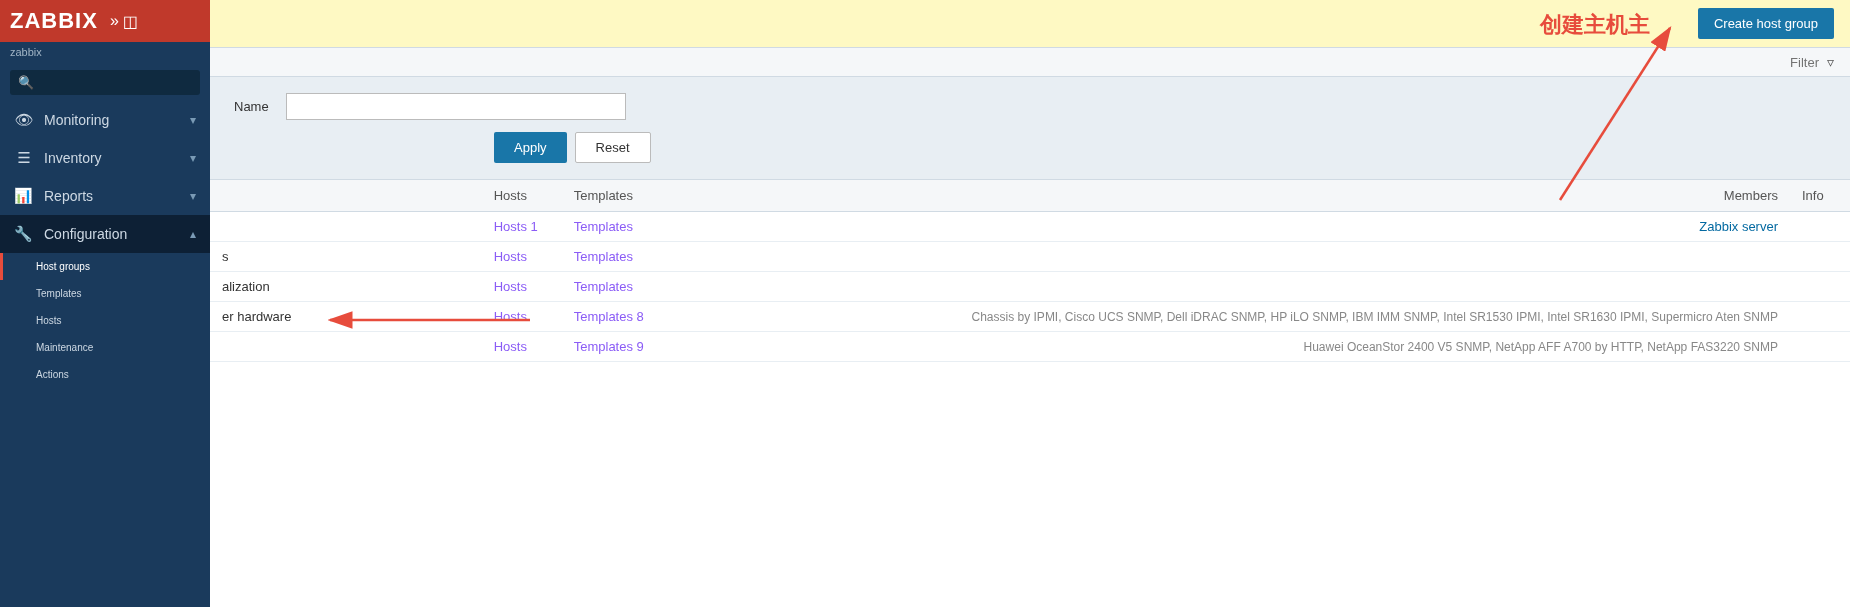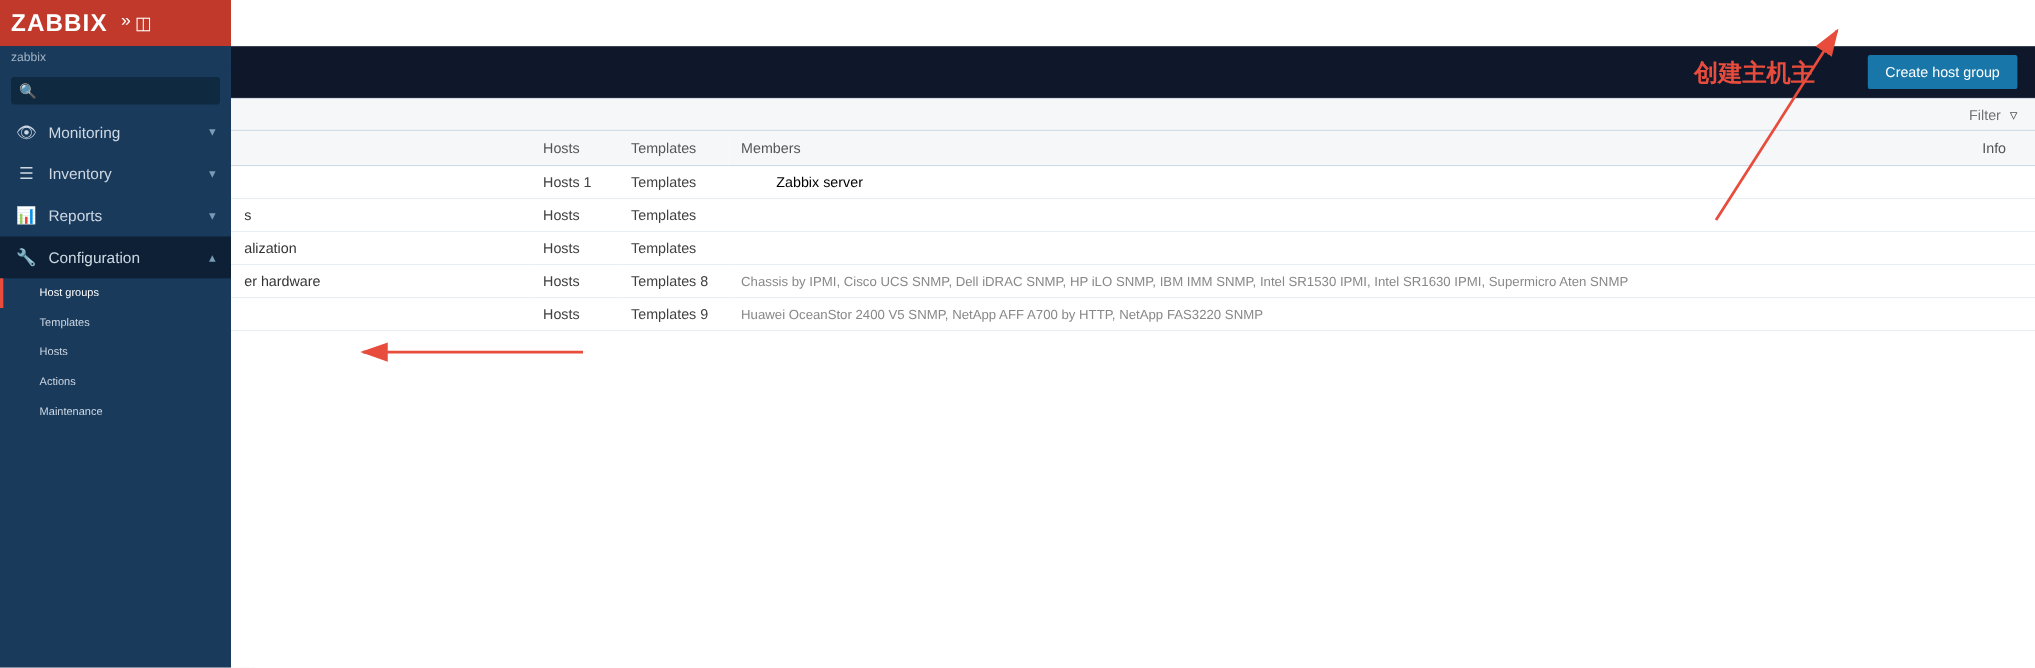--- a/index.html
+++ b/index.html
@@ -114,29 +114,28 @@
     #main {
       flex: 1;
       display: flex;
       flex-direction: column;
       background: white;
       overflow: hidden;
       position: relative;
     }
 
     #top-bar {
-      background: #0f172a;
+      background: #fef9c3;
       padding: 8px 16px;
       display: flex;
       justify-content: flex-end;
       align-items: flex-end;
       border-bottom: 1px solid #d0dae3;
       min-height: 48px;
       position: relative;
-      margin-top: 42px;
     }
 
     #create-host-group-btn {
       background: #1976a8;
       color: white;
       border: none;
       padding: 8px 16px;
       font-size: 13px;
       cursor: pointer;
       border-radius: 2px;
@@ -246,30 +245,30 @@
 
     table tbody tr {
       border-bottom: 1px solid #e8eef3;
     }
 
     table tbody td {
       padding: 7px 12px;
       color: #333;
     }
 
-    .link-blue { color: #404040; text-decoration: none; cursor: pointer; }
-
-    .link-green { color: #000000; text-decoration: none; cursor: pointer; margin-left: 32px; }
+    .link-blue { color: #8b5cf6; text-decoration: none; cursor: pointer; }
+
+    .link-green { color: #0369a1; text-decoration: none; cursor: pointer; margin-left: 32px; }
 
     .link-gray { color: #888; text-decoration: none; cursor: pointer; font-size: 12px; }
 
     .col-name { min-width: 200px; }
     .col-hosts { width: 80px; }
     .col-templates { width: 100px; }
-    .col-members { min-width: 300px; }
+    .col-members { min-width: 300px; text-align: right; }
     .col-info { width: 60px; }
   </style>
 </head>
 <body>
 
 <div id="sidebar">
   <div id="sidebar-logo-area">
     <span id="logo-text">ZABBIX</span>
     <div id="logo-icons">
       <span>»</span>
@@ -314,25 +313,25 @@
 
   <div class="sidebar-sub-item">
     <span>Templates</span>
   </div>
 
   <div class="sidebar-sub-item">
     <span>Hosts</span>
   </div>
 
   <div class="sidebar-sub-item">
+    <span>Maintenance</span>
+  </div>
+
+  <div class="sidebar-sub-item">
     <span>Actions</span>
-  </div>
-
-  <div class="sidebar-sub-item">
-    <span>Maintenance</span>
   </div>
 </div>
 
 <div id="main">
 
   <svg id="red-arrows-svg" style="position:absolute;top:0;left:0;width:100%;height:100%;pointer-events:none;z-index:999;" viewBox="0 0 1640 607">
 
     <defs>
       <marker id="arrowhead" markerWidth="10" markerHeight="7" refX="9" refY="3.5" orient="auto">
         <polygon points="0 0, 10 3.5, 0 7" fill="#e74c3c"></polygon>
@@ -347,20 +346,30 @@
   <div id="top-bar">
     <span id="chinese-label" style="color:#e74c3c;font-size:22px;font-weight:bold;position:absolute;right:200px;top:10px;">创建主机主</span>
     <button id="create-host-group-btn">Create host group</button>
   </div>
 
   <div id="filter-bar">
     <span id="filter-label" style="color:#737373;font-size:13px;">Filter</span>
     <span id="filter-icon" style="color:#555;">▿</span>
   </div>
 
+  <div id="filter-form">
+    <div id="filter-row">
+      <label id="filter-name-label">Name</label>
+      <input id="filter-name-input" type="text" style="border: 1px solid rgb(187, 187, 187); padding: 5px 8px; font-size: 13px; width: 340px; outline: none; background: white;">
+    </div>
+    <div id="filter-buttons">
+      <button id="apply-btn">Apply</button>
+      <button id="reset-btn">Reset</button>
+    </div>
+  </div>
 
   <div id="table-area">
     <table>
       <thead>
         <tr>
           <th class="col-name"></th>
           <th class="col-hosts">Hosts</th>
           <th class="col-templates">Templates</th>
           <th class="col-members">Members</th>
           <th class="col-info">Info</th>

